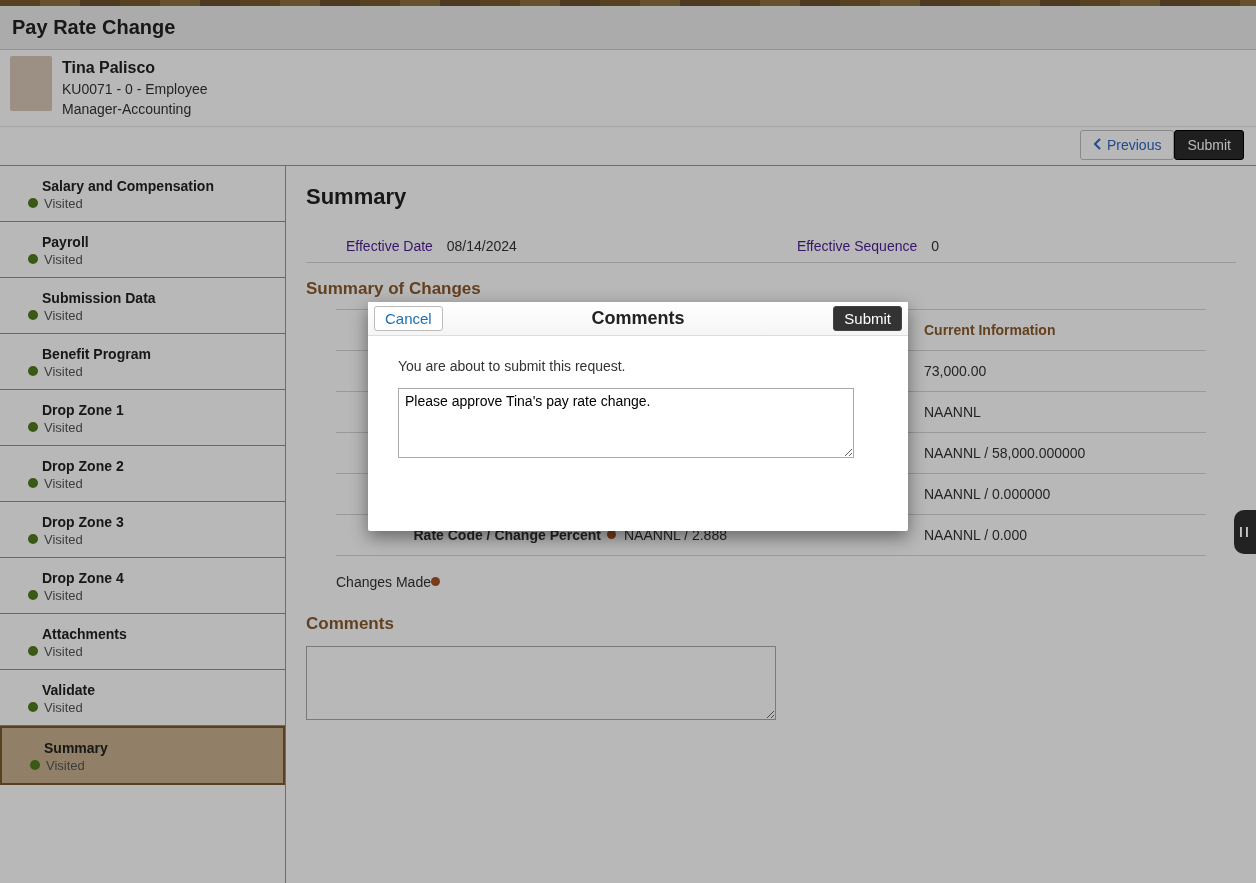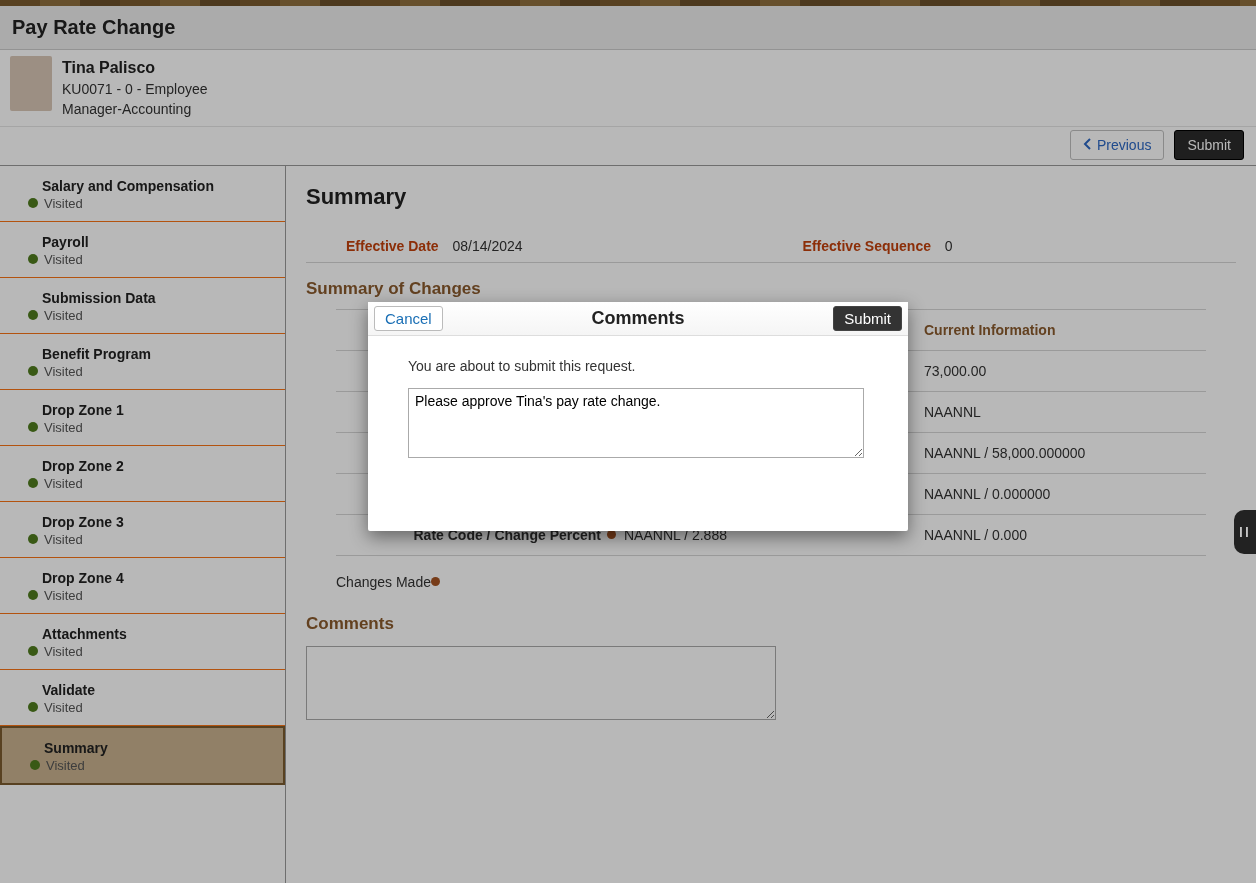--- a/index.html
+++ b/index.html
@@ -45,21 +45,20 @@
   }
   .person-info { line-height: 1.45; }
   .person-name { font-weight: bold; font-size: 16px; color: #222; }
   .person-sub { color: #333; }
 
   .nav-row {
     display: flex;
     justify-content: flex-end;
     align-items: center;
     padding: 4px 12px 6px;
-    gap: 10px;
     height: 38px;
   }
   .btn {
     font-size: 14px;
     padding: 6px 12px;
     border-radius: 3px;
     cursor: pointer;
     display: inline-flex;
     align-items: center;
     gap: 4px;
@@ -127,21 +126,21 @@
     font-size: 22px;
     color: #222;
   }
 
   .row-fields {
     display: flex;
     gap: 60px;
     padding: 8px 0 8px 40px;
     border-bottom: 1px solid #d6d6d6;
   }
-  .fld-label { font-weight: bold; color: #c2410c; margin-right: 10px; }
+  .fld-label { font-weight: normal; color: #4c1d95; margin-right: 10px; }
 
   .section-title {
     color: #8a5a2d;
     font-weight: bold;
     font-size: 17px;
     margin: 16px 0 6px;
   }
 
   .summary-table {
     border-top: 1px solid #d6d6d6;
@@ -241,21 +240,21 @@
     background: #333;
     color: #fff;
     padding: 3px 10px;
     border-radius: 3px;
     font-size: 15px;
     cursor: pointer;
     position: relative;
     z-index: 2;
   }
   .modal-body {
-    padding: 18px 40px 70px;
+    padding: 18px 30px 70px;
   }
   .modal-body .msg { margin: 4px 0 14px; }
   .modal-body .sub-label { font-weight: bold; color: #333; margin-bottom: 4px; }
   .modal-textarea {
     width: 456px;
     height: 70px;
     border: 1px solid #aaa;
     resize: both;
     font-family: inherit;
     font-size: 14px;

